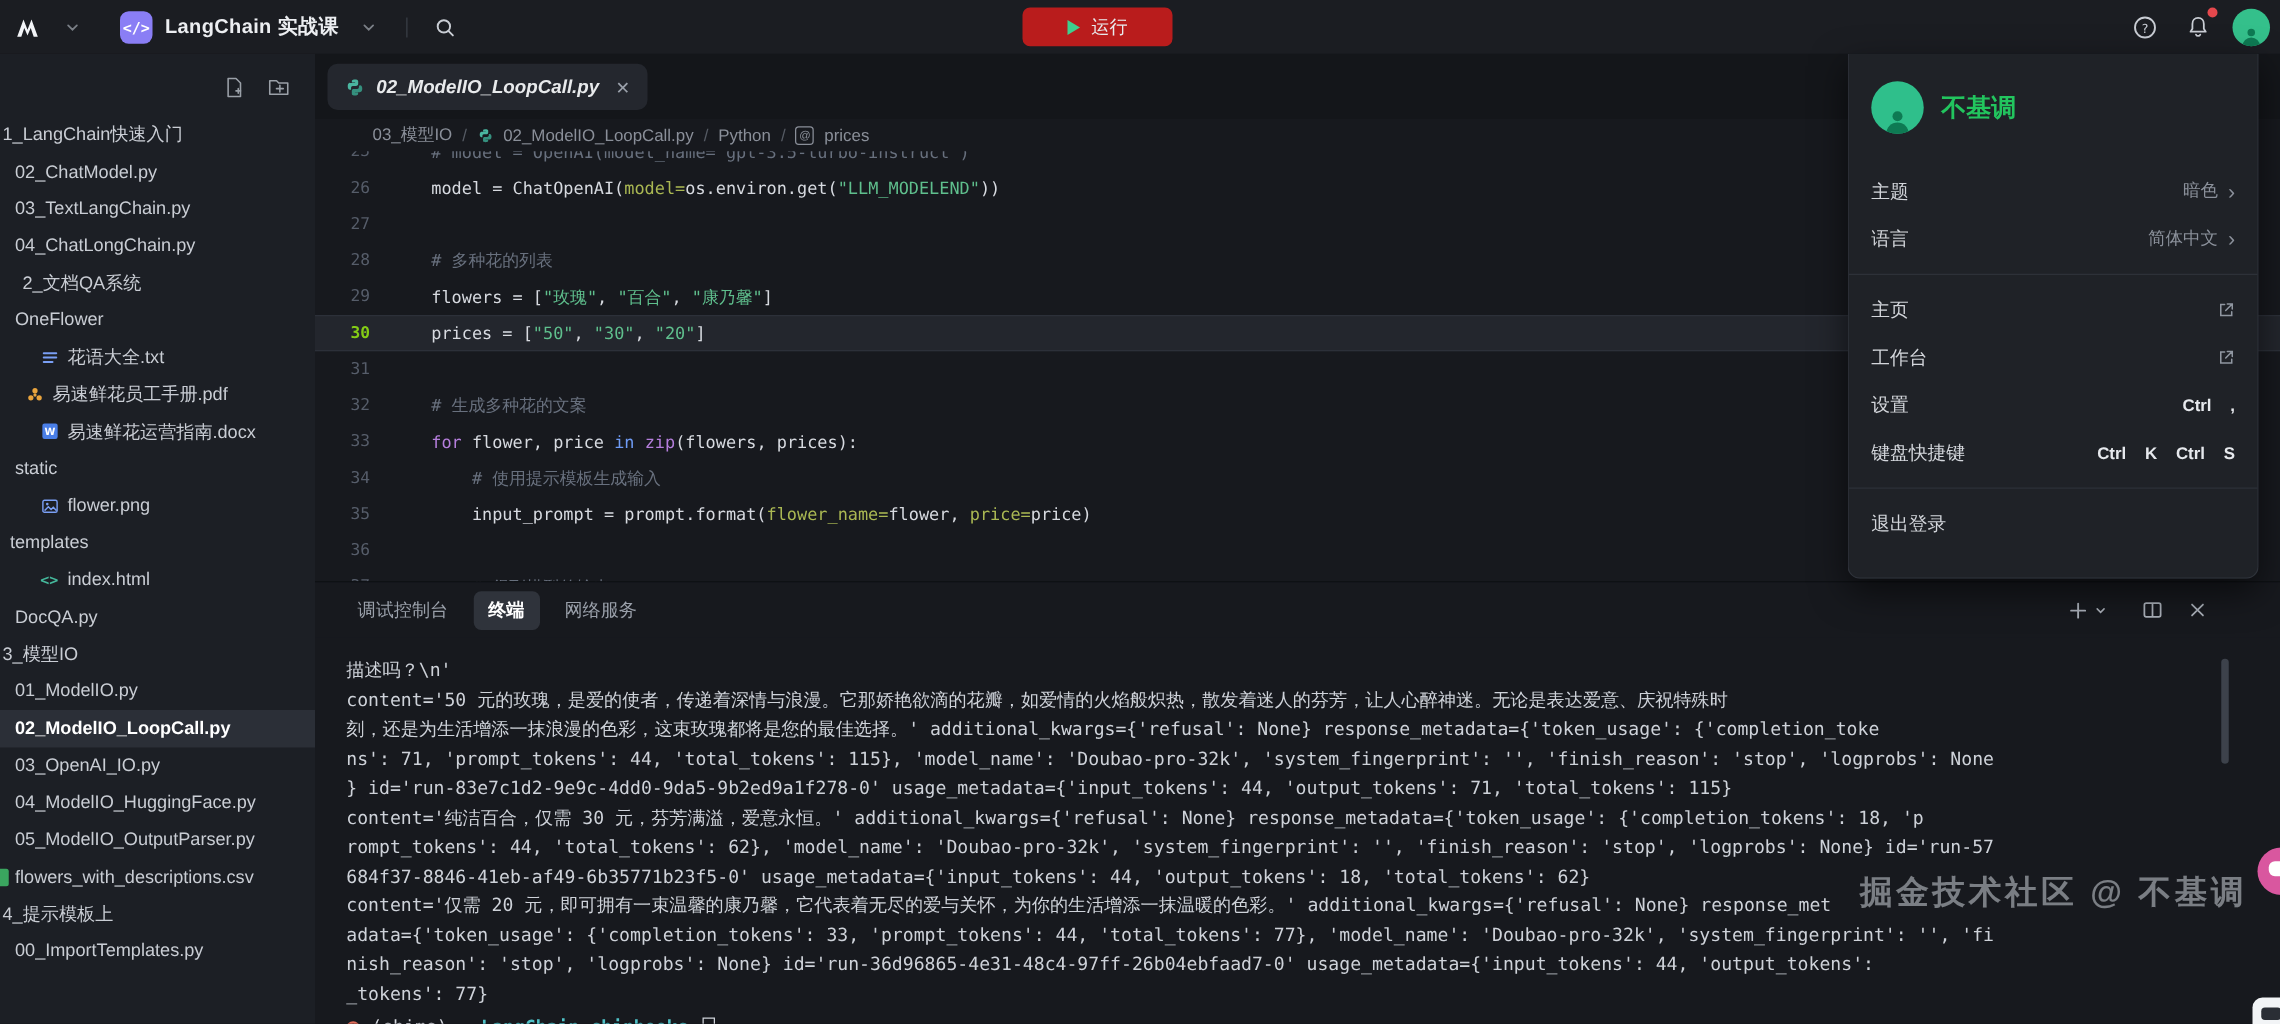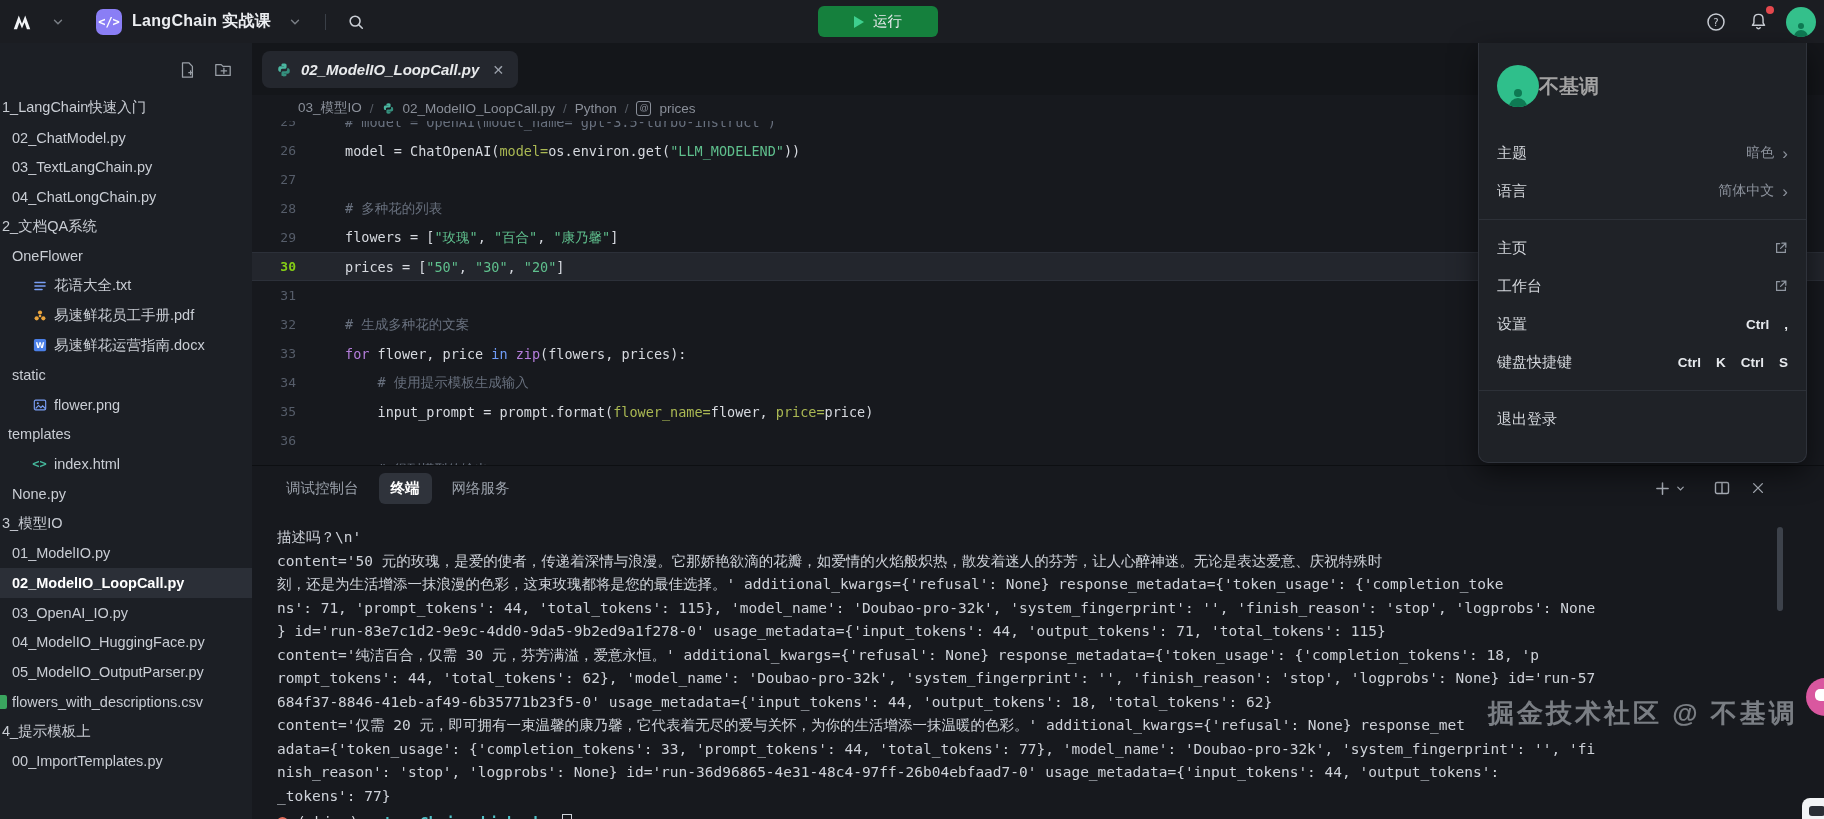--- a/index.html
+++ b/index.html
@@ -10,21 +10,21 @@
   .topbar { position:absolute; top:0; left:0; right:0; height:43px; background:#1b1d22; z-index:30; }
   .topbar-left { position:absolute; left:10px; top:0; height:43px; display:flex; align-items:center; gap:10px; }
   .app-logo { width:24px; height:24px; display:flex; align-items:center; justify-content:center; }
   .chev { width:14px; height:14px; opacity:.75; }
   .proj-icon { width:26px; height:26px; border-radius:7px; background:#8a7ef5; color:#fff; display:flex;
     align-items:center; justify-content:center; font-size:12px; font-weight:bold; margin-left:14px;
     font-family:"DejaVu Sans Mono",monospace; }
   .proj-title { color:#eceef1; font-size:16px; font-weight:bold; letter-spacing:.3px; }
   .tb-divider { width:1px; height:16px; background:#3a3f47; margin:0 6px; }
   .icon-btn { width:28px; height:28px; display:flex; align-items:center; justify-content:center; cursor:pointer; }
-  .run-btn { position:absolute; left:818px; top:6px; width:120px; height:31px; background:#15803d; border-radius:6px;
+  .run-btn { position:absolute; left:818px; top:6px; width:120px; height:31px; background:#b91c1c; border-radius:6px;
     display:flex; align-items:center; justify-content:center; gap:9px; cursor:pointer; }
   .play { width:0; height:0; border-left:10px solid #3ecf8e; border-top:6px solid transparent; border-bottom:6px solid transparent; }
   .run-label { color:#e8eaed; font-size:14.5px; }
   .topbar-right { position:absolute; right:8px; top:0; height:43px; display:flex; align-items:center; gap:14px; }
   .bell-wrap { position:relative; }
   .red-dot { position:absolute; top:-2px; right:-2px; width:8px; height:8px; border-radius:50%; background:#e5484d; }
   .avatar { width:30px; height:30px; border-radius:50%; background:#34c08b; display:flex; align-items:flex-end; justify-content:center; overflow:hidden; cursor:pointer; }
   .person { width:14px; height:14px; position:relative; }
   .person:before { content:""; position:absolute; left:4px; top:0; width:6px; height:6px; border-radius:50%; background:#0e7a53; }
   .person:after { content:""; position:absolute; left:0; top:7px; width:14px; height:8px; border-radius:7px 7px 0 0; background:#0e7a53; }
@@ -85,21 +85,21 @@
 
   
   .umenu { position:absolute; left:1478px; top:43px; width:329px; height:420px; background:#1f2227;
     border:1px solid #2f333b; border-top:none; border-radius:0 0 10px 10px; z-index:40;
     box-shadow:0 10px 28px rgba(0,0,0,.55); }
   .umenu-head { display:flex; align-items:center; padding:22px 18px 18px 18px; }
   .uavatar { width:42px; height:42px; border-radius:50%; background:#2fbf8b; display:flex; align-items:flex-end; justify-content:center; overflow:hidden; }
   .uavatar .person { width:18px; height:18px; }
   .uavatar .person:before { left:5px; width:8px; height:8px; }
   .uavatar .person:after { top:9px; width:18px; height:10px; border-radius:9px 9px 0 0; }
-  .uname { color:#a3a3a3; font-size:20px; font-weight:bold; }
+  .uname { color:#22c55e; font-size:20px; font-weight:bold; margin-left:14px; }
   .ugroup { padding:9px 0; }
   .ugroup + .ugroup { border-top:1px solid #2d3138; }
   .uitem { height:38px; display:flex; align-items:center; justify-content:space-between; padding:0 18px;
     color:#d3d6db; font-size:15px; cursor:pointer; }
   .uval { display:flex; align-items:center; gap:8px; color:#8b919b; font-size:14px; }
   .uchev { font-size:17px; color:#8b919b; line-height:1; }
   .ukey { color:#e6e9ed; font-weight:bold; font-size:13.5px; margin-left:7px; }
 
   
   .watermark { position:absolute; left:1488px; top:696px; z-index:50; color:rgba(222,227,233,.5);
@@ -190,35 +190,35 @@
       </div>
       <div class="tree-row" style="padding-left: 12px;">
         <span>02_ChatModel.py</span>
       </div>
       <div class="tree-row" style="padding-left: 12px;">
         <span>03_TextLangChain.py</span>
       </div>
       <div class="tree-row" style="padding-left: 12px;">
         <span>04_ChatLongChain.py</span>
       </div>
-      <div class="tree-row" style="padding-left: 2px;">
+      <div class="tree-row" style="padding-left: 18px;">
         <span>2_文档QA系统</span>
       </div>
       <div class="tree-row" style="padding-left: 12px;">
         <span>OneFlower</span>
       </div>
       <div class="tree-row" style="padding-left: 32px;">
         <span class="tree-ico">
           <svg width="14" height="14" viewBox="0 0 14 14">
             <path d="M2 3.5h10M2 7h10M2 10.5h7" stroke="#7a9ff5" stroke-width="1.6" stroke-linecap="round"></path>
           </svg>
         </span>
         <span>花语大全.txt</span>
       </div>
-      <div class="tree-row" style="padding-left: 32px;">
+      <div class="tree-row" style="padding-left: 20px;">
         <span class="tree-ico">
           <svg width="14" height="14" viewBox="0 0 16 16">
             <g fill="#e8a33d">
               <circle cx="8" cy="4" r="2.4"></circle>
               <circle cx="4.2" cy="10.6" r="2.4"></circle>
               <circle cx="11.8" cy="10.6" r="2.4"></circle>
               <circle cx="8" cy="8" r="1.5"></circle>
             </g>
           </svg>
         </span>
@@ -249,21 +249,21 @@
       <div class="tree-row" style="padding-left: 8px;">
         <span>templates</span>
       </div>
       <div class="tree-row" style="padding-left: 32px;">
         <span class="tree-ico">
           <span class="html-glyph">&lt;&gt;</span>
         </span>
         <span>index.html</span>
       </div>
       <div class="tree-row" style="padding-left: 12px;">
-        <span>None.py</span>
+        <span>DocQA.py</span>
       </div>
       <div class="tree-row" style="padding-left: 2px;">
         <span>3_模型IO</span>
       </div>
       <div class="tree-row" style="padding-left: 12px;">
         <span>01_ModelIO.py</span>
       </div>
       <div class="tree-row selected" style="padding-left: 12px;">
         <span>02_ModelIO_LoopCall.py</span>
       </div>

